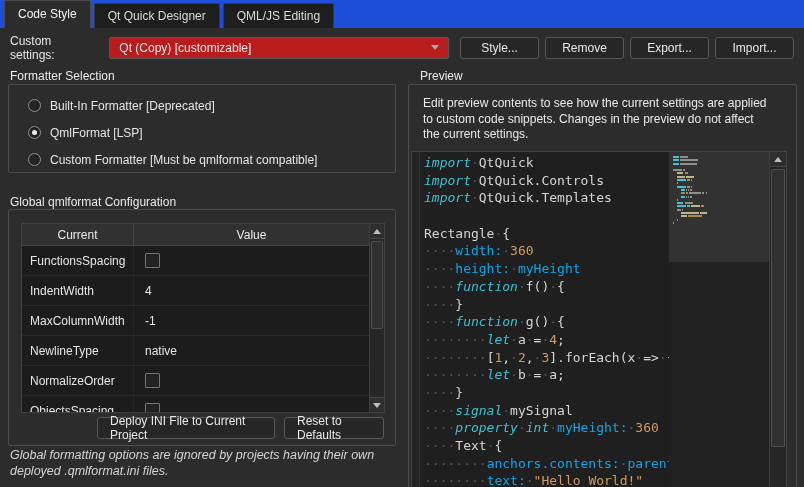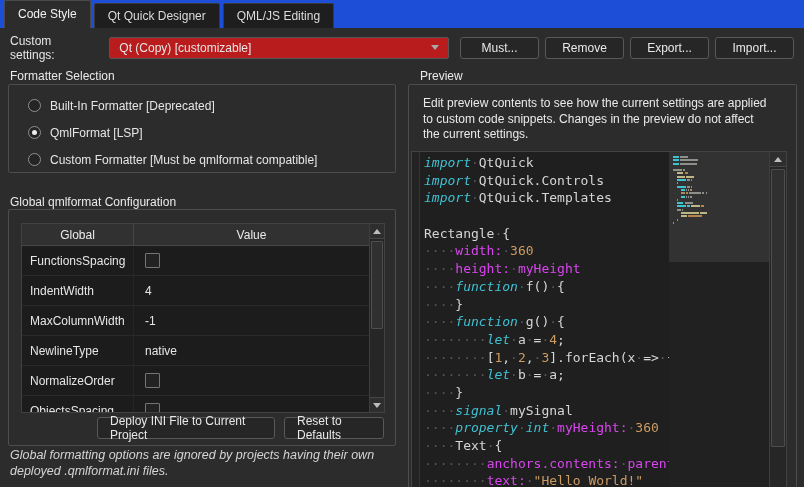--- a/index.html
+++ b/index.html
@@ -83,21 +83,21 @@
   .pv-desc  { padding:11px 14px 0 14px; width:372px; line-height:15.5px; color:#eaeaea; }
 
   .editor { position:absolute; top:66px; left:2px; width:376px; height:345px; background:#1f1f1f;
             border:1px solid #424242; display:flex; }
   .gutter { width:8px; flex:none; background:#232323; border-right:1px solid #353535; }
   .code { flex:1; overflow:hidden; padding:3px 0 0 4px; font-family:"DejaVu Sans Mono",monospace;
           font-size:13px; }
   .code .line { height:17.7px; white-space:pre; }
   .kw    { color:#3fc1d2; font-style:italic; }
   .plain { color:#d6d6d6; }
-  .fld   { color:#d946ef;margin-top:18px; }
+  .fld   { color:#0ea5e9;margin-top:18px; }
   .num   { color:#cc9c63; }
   .str   { color:#cc9c63; }
   .ws    { color:#585858; }
 
   .minimap { width:100px; flex:none; position:relative; background:#212121; }
   .mm-viewport { position:absolute; top:0; left:0; width:100%; height:110px;
                  background:rgba(255,255,255,0.08); }
   .mm-lines { position:absolute; top:4px; left:4px; }
   .mm-row { height:3.3px; display:flex; align-items:flex-start; }
   .mm-bar { height:2px; flex:none; }
@@ -112,21 +112,21 @@
     <div class="tab">QML/JS Editing</div>
   </div>
 
 <div class="settings-row">
   <span class="settings-label">Custom settings:</span>
   <div class="combo">
     <span>Qt (Copy) [customizable]</span>
     <span class="combo-arrow"></span>
   </div>
   <div class="settings-buttons" id="settings-buttons">
-      <div class="btn">Must...</div>
+      <div class="btn">Style...</div>
       <div class="btn">Remove</div>
       <div class="btn">Export...</div>
       <div class="btn">Import...</div>
     </div>
 </div>
 
 <div class="section-title" id="fs-title">Formatter Selection</div>
 <div class="groupbox" id="fs-box">
     <div class="radio-row">
       <span class="radio"></span>
@@ -140,21 +140,21 @@
       <span class="radio"></span>
       <span>Custom Formatter [Must be qmlformat compatible]</span>
     </div>
   </div>
 
 <div class="section-title" id="cfg-title">Global qmlformat Configuration</div>
 <div class="groupbox" id="cfg-box">
   <div class="table-wrap">
     <div class="table-main">
       <div class="thead">
-        <div class="th th-option">Global</div>
+        <div class="th th-option">Current</div>
         <div class="th th-value">Value</div>
       </div>
       <div id="table-body">
           <div class="trow">
             <div class="td-option">FunctionsSpacing</div>
             <div class="td-value">
               <span class="checkbox"></span>
             </div>
           </div>
           <div class="trow">

